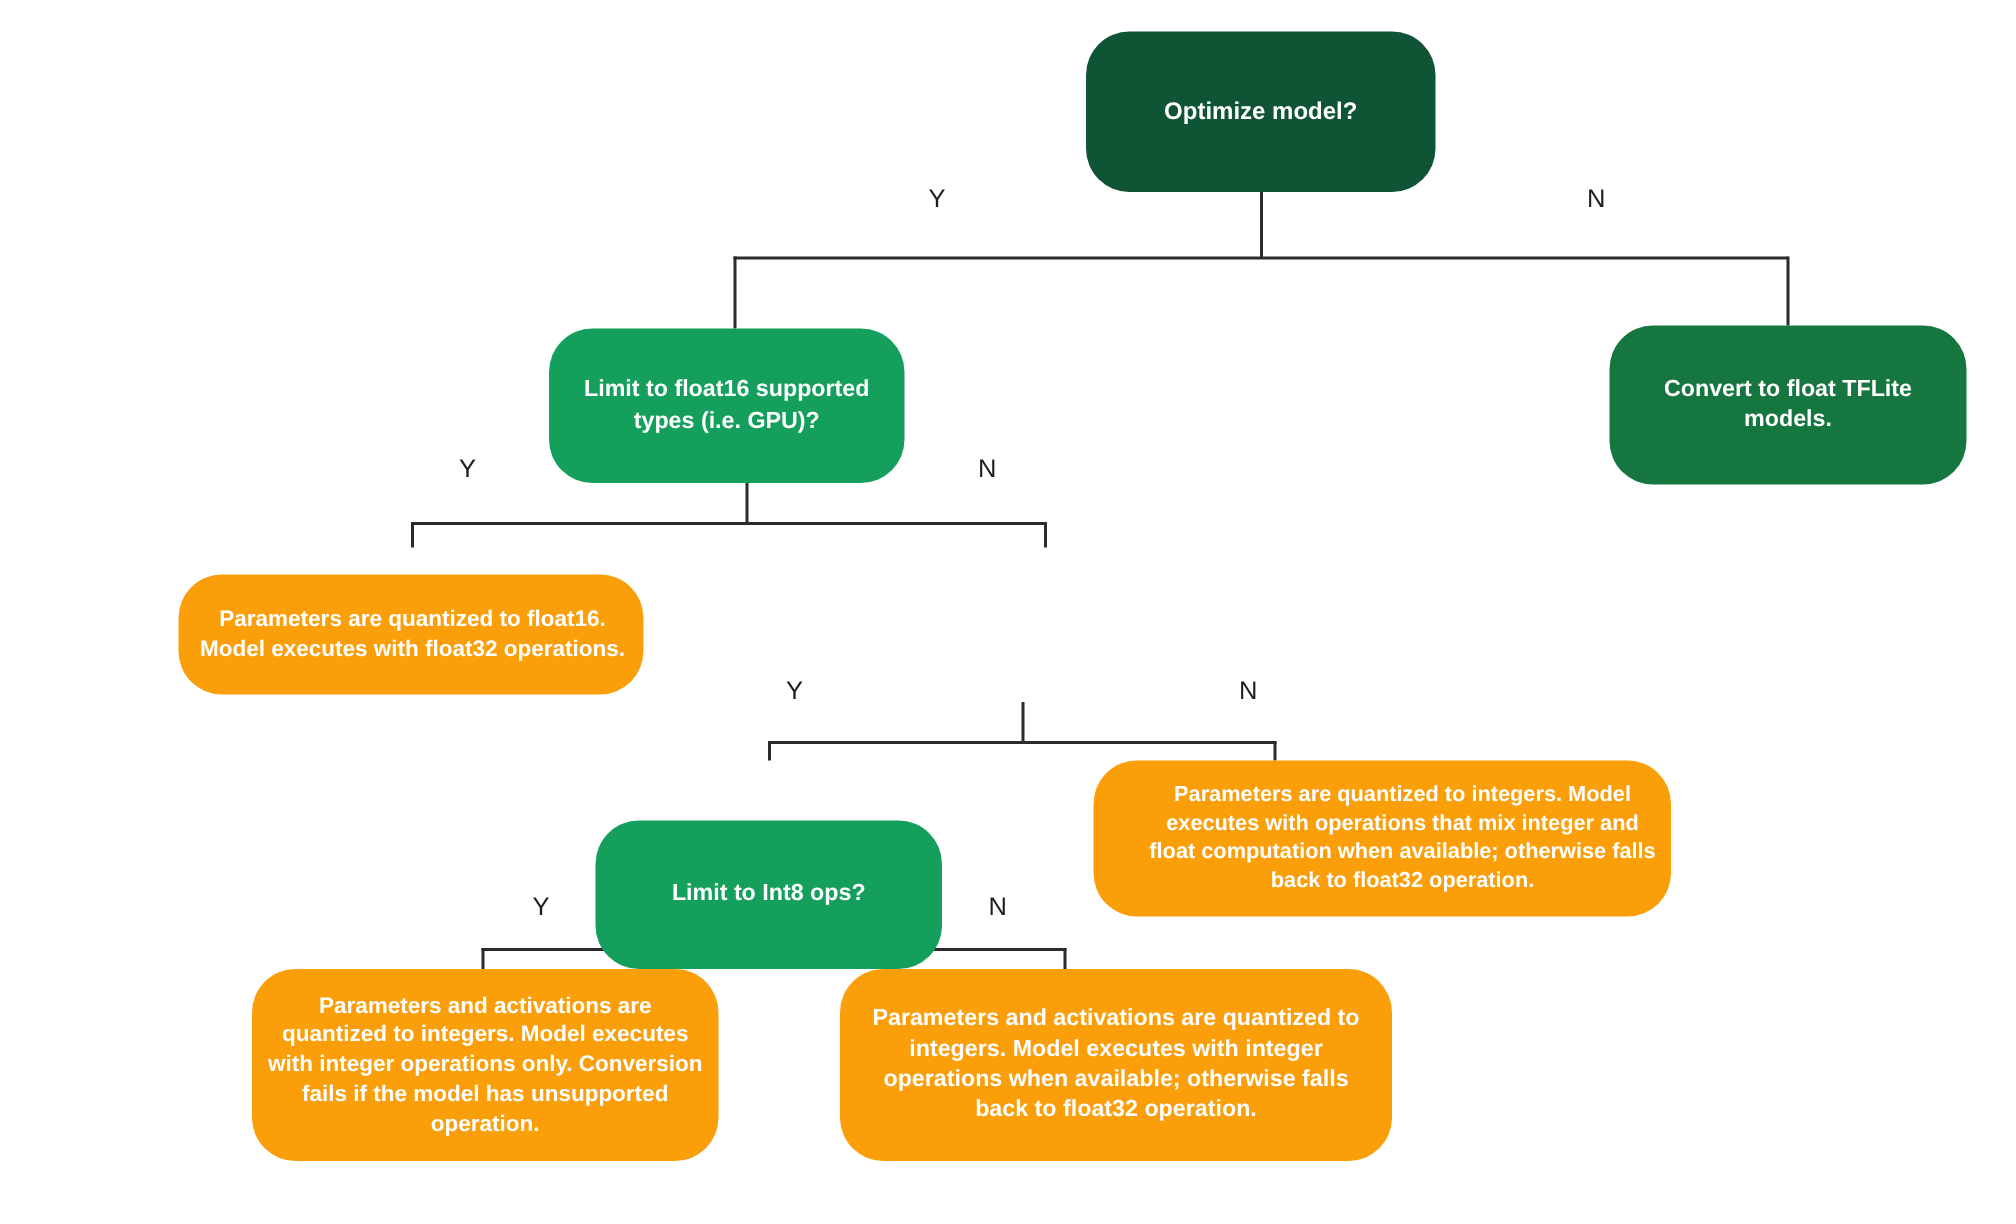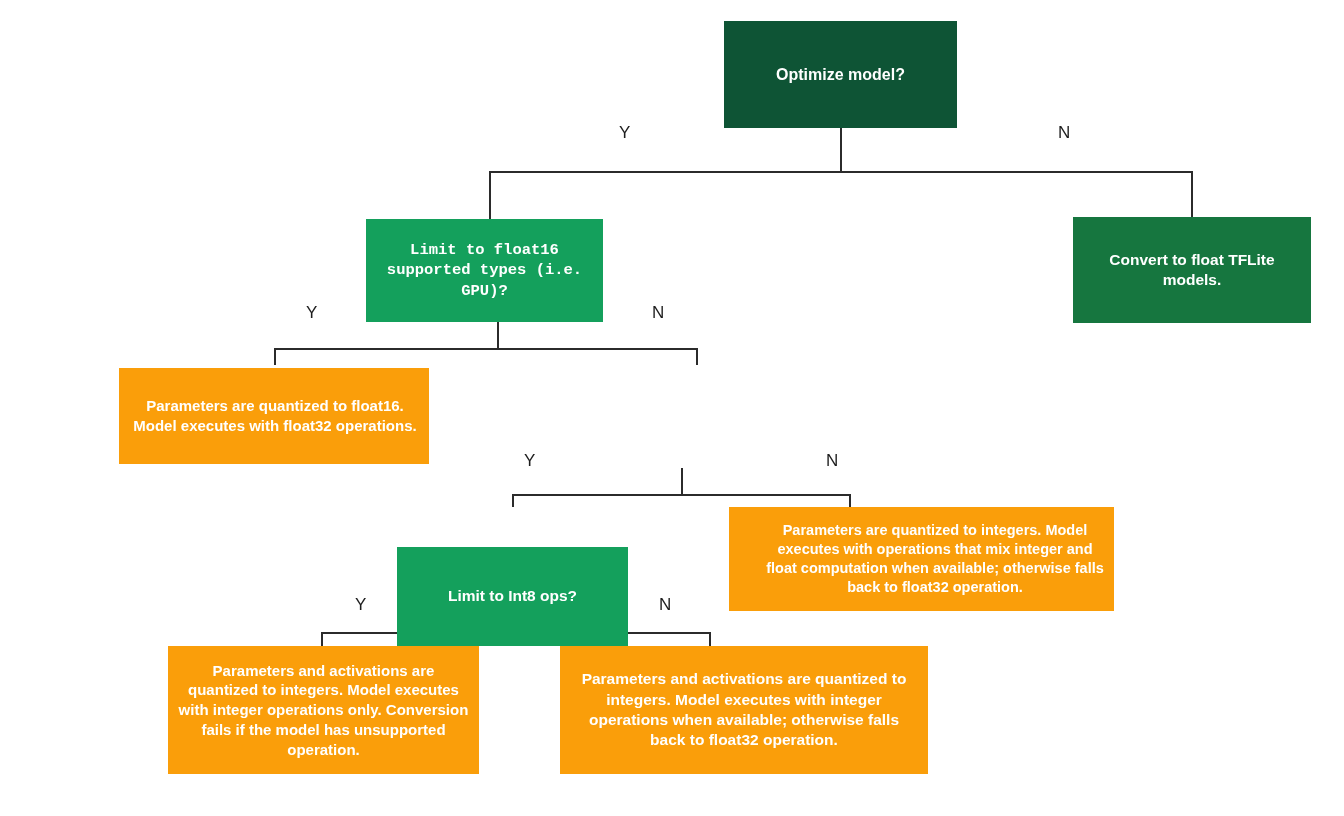--- a/index.html
+++ b/index.html
@@ -22,20 +22,21 @@
     box-sizing: border-box;
     display: flex;
     align-items: center;
     justify-content: center;
     text-align: center;
     color: #ffffff;
     font-weight: bold;
     line-height: 1.32;
     padding: 4px 10px;
     z-index: 2;
+    border-radius: 29px;
   }
   .node span {
     display: block;
     width: 100%;
   }
   .node.dark      { background: #0e5435; }
   .node.mid       { background: #16763f; }
   .node.bright    { background: #14a05c; }
   .node.orange    { background: #fa9e0a; }
 
@@ -70,37 +71,37 @@
 
   <div class="edge h" style="left:489px; top:171px; width:703px; height:2px;"></div>
 
   <div class="edge v" style="left:489px; top:171px; width:2px; height:48px;"></div>
 
   <div class="edge v" style="left:1191px; top:171px; width:2px; height:46px;"></div>
 
   <div class="branch-label" style="left:619px; top:124px;">Y</div>
   <div class="branch-label" style="left:1058px; top:124px;">N</div>
 
-  <div class="node bright" style="left:366px; top:219px; width:237px; height:103px; font-size:15.5px;font-family:Liberation Mono, monospace;">
+  <div class="node bright" style="left:366px; top:219px; width:237px; height:103px; font-size:15.5px;">
     <span>Limit to float16 supported types (i.e. GPU)?</span>
   </div>
 
   <div class="node mid" style="left:1073px; top:217px; width:238px; height:106px; font-size:15.5px;">
     <span>Convert to float TFLite models.</span>
   </div>
 
   <div class="edge v" style="left:497px; top:322px; width:2px; height:27px;"></div>
   <div class="edge h" style="left:274px; top:348px; width:424px; height:2px;"></div>
   <div class="edge v" style="left:274px; top:348px; width:2px; height:17px;"></div>
   <div class="edge v" style="left:696px; top:348px; width:2px; height:17px;"></div>
 
   <div class="branch-label" style="left:306px; top:304px;">Y</div>
   <div class="branch-label" style="left:652px; top:304px;">N</div>
 
-  <div class="node orange" style="left:119px; top:368px; width:310px; height:96px; font-size:15px;padding-left:12px;">
+  <div class="node orange" style="left:119px; top:383px; width:310px; height:80px; font-size:15px;padding-left:12px;">
     <span>Parameters are quantized to float16. Model executes with float32 operations.</span>
   </div>
 
 
   <div class="edge v" style="left:681px; top:468px; width:2px; height:27px;"></div>
   <div class="edge h" style="left:512px; top:494px; width:339px; height:2px;"></div>
   <div class="edge v" style="left:512px; top:494px; width:2px; height:13px;"></div>
   <div class="edge v" style="left:849px; top:494px; width:2px; height:13px;"></div>
 
   <div class="branch-label" style="left:524px; top:452px;">Y</div>

